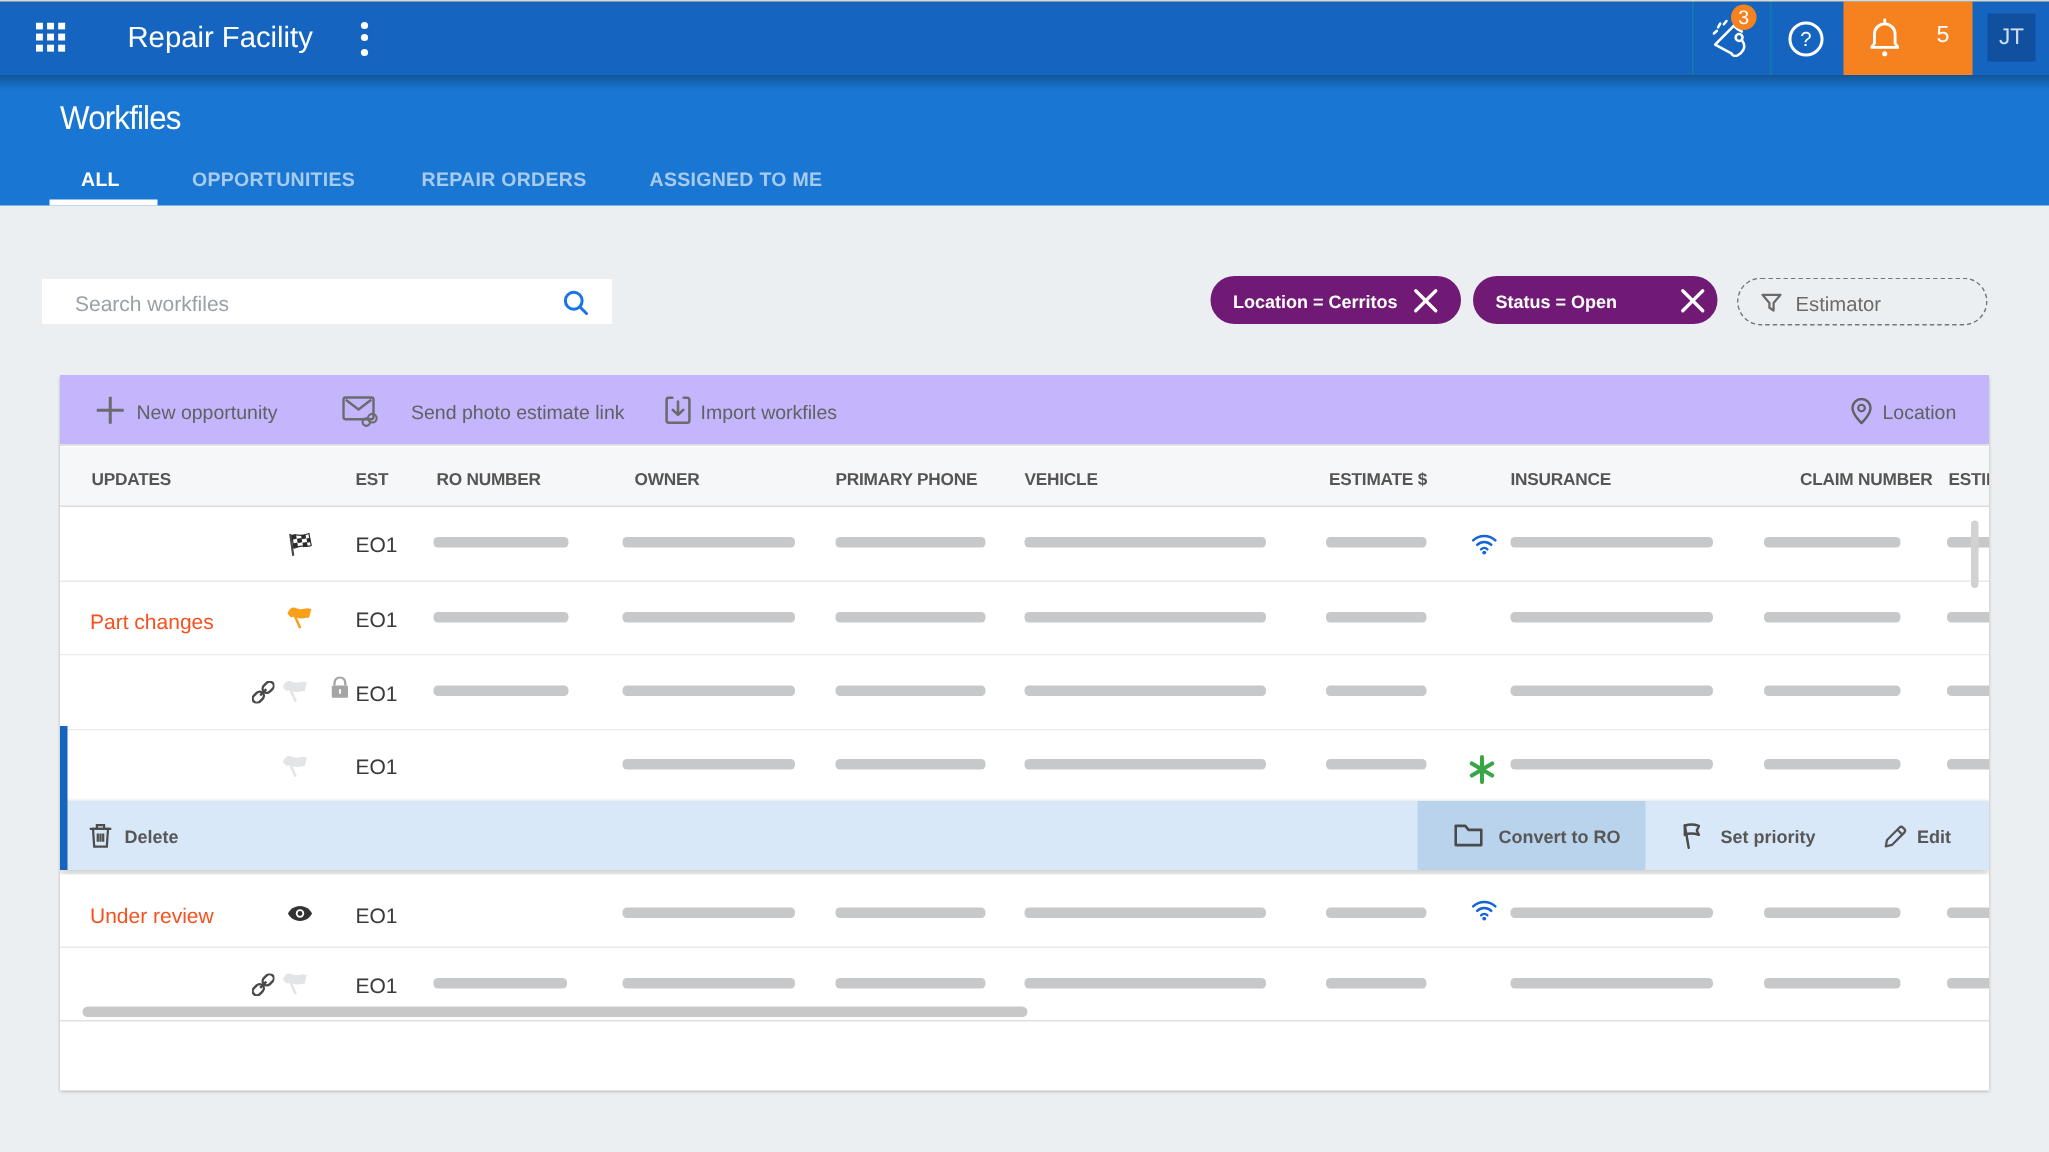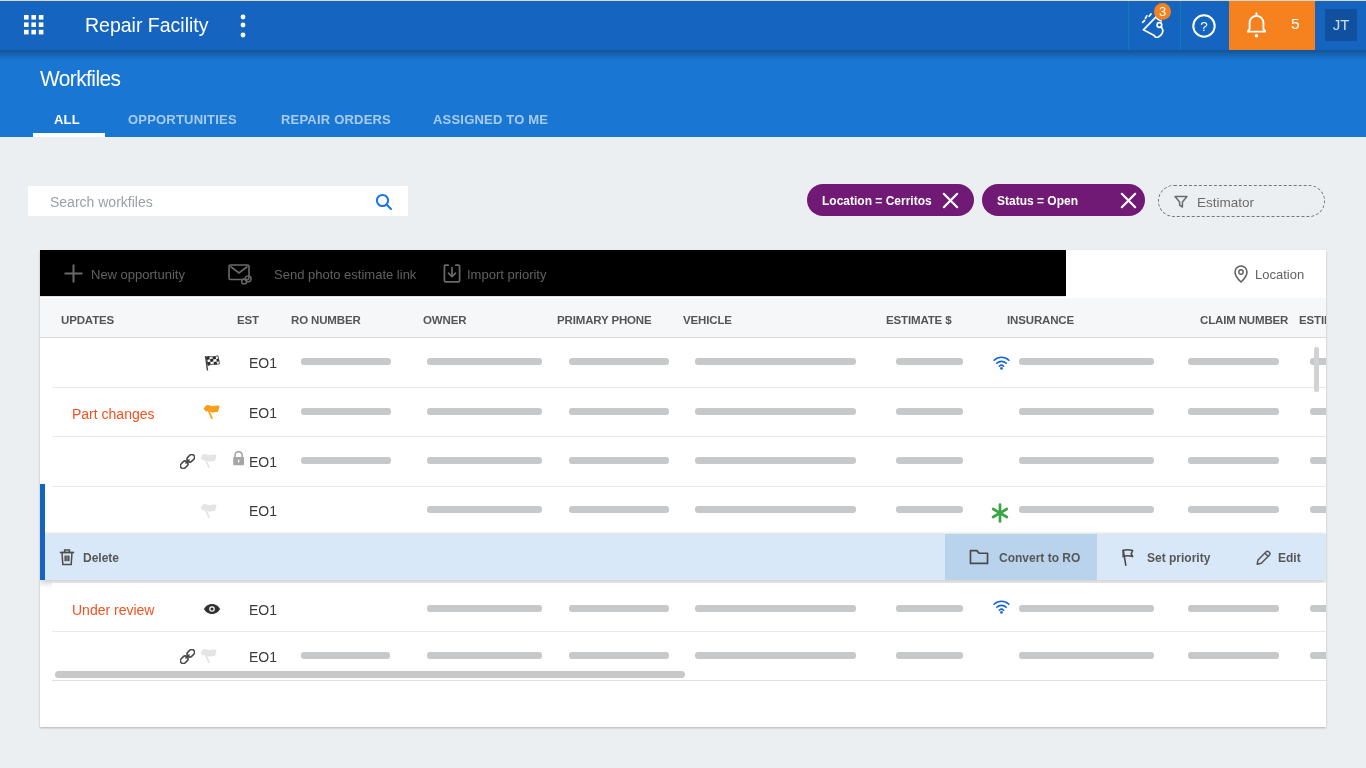--- a/index.html
+++ b/index.html
@@ -30,26 +30,26 @@
 #search span { position:absolute; left:22px; top:8px; font-size:14px; color:#9aa0a6; }
 
 
 .chip { position:absolute; top:184px; height:32px; border-radius:16px; background:#701a75; color:#fff; font-size:12px; font-weight:bold; }
 .chip span { position:absolute; left:15px; top:10px; }
 #chip3 { position:absolute; top:185px; left:1158px; width:167px; height:32px; border-radius:16px; border:1px dashed #777; color:#6b6b6b; font-size:13.5px; }
 #chip3 span { position:absolute; left:38px; top:9px; }
 
 
 #card { position:absolute; left:40px; top:250px; width:1286px; height:477px; background:#fff; box-shadow:0 1px 2px rgba(0,0,0,0.25); overflow:hidden; }
-#toolbar { position:absolute; left:0; top:0; width:1026px; height:47px; background:#000000; border-bottom:1px solid #e0e0e0; }
+#toolbar { position:absolute; left:0; top:0; width:1286px; height:47px; background:#c4b5fd; border-bottom:1px solid #e0e0e0; }
 .tbtxt { position:absolute; top:17px; font-size:13px; color:#616161; }
 #headrow { position:absolute; left:0; top:48px; width:1286px; height:40px; background:#f6f7f8; border-bottom:1px solid #dcdcdc; }
 .hl { position:absolute; top:16px; font-size:11.5px; font-weight:bold; color:#555; letter-spacing:-0.15px; }
 
-.row { position:absolute; left:12px; width:1286px; background:#fff;padding-left:36px; }
+.row { position:absolute; left:0; width:1286px; background:#fff;padding-left:36px; }
 .bar { position:absolute; height:7px; background:#c7c8ca; border-radius:3px; }
 .eo1 { position:absolute; left:197px; font-size:14px; color:#3a3a3a; }
 .upd { position:absolute; left:20px; font-size:14px; color:#f4511e; }
 .icon { position:absolute; }
 
 #actionrow { position:absolute; left:0; top:284px; width:1286px; height:46px; background:#d9e8f8; box-shadow:0 -1px 2px rgba(0,0,0,0.10), 0 3px 6px rgba(0,0,0,0.20); }
 #convblk { position:absolute; left:905px; top:0; width:152px; height:46px; background:#b9d3ec; }
 .acttxt { position:absolute; top:17px; font-size:12px; font-weight:bold; color:#575757; }
 #bluebar { position:absolute; left:0; top:234px; width:5px; height:96px; background:#1565c0; z-index:5; }
 
@@ -180,21 +180,21 @@
       </g>
     </svg>
     <span class="tbtxt" style="left:222px;margin-left:12px;">Send photo estimate link</span>
     <svg class="abs" style="left:403px; top:14px;" width="18" height="19" viewBox="0 0 18 19">
       <g fill="none" stroke="#6b6b6b" stroke-width="1.7" stroke-linecap="round" stroke-linejoin="round">
         <path d="M5.2 1.2 H2.8 A1.4 1.4 0 0 0 1.4 2.6 v13.8 a1.4 1.4 0 0 0 1.4 1.4 h12.4 a1.4 1.4 0 0 0 1.4 -1.4 V2.6 a1.4 1.4 0 0 0 -1.4 -1.4 H12.8"></path>
         <path d="M9 3.6 v8.4"></path>
         <path d="M5.5 9.2 l3.5 3.4 l3.5 -3.4"></path>
       </g>
     </svg>
-    <span class="tbtxt" style="left:427px;">Import priority</span>
+    <span class="tbtxt" style="left:427px;">Import workfiles</span>
     <svg class="abs" style="left:1194px; top:15px;" width="14" height="18" viewBox="0 0 14 18">
       <path d="M7 1 a6 6 0 0 1 6 6 c0 4.5 -6 10 -6 10 s-6 -5.5 -6 -10 a6 6 0 0 1 6 -6 Z" fill="none" stroke="#616161" stroke-width="1.6"></path>
       <circle cx="7" cy="7" r="2.2" fill="none" stroke="#616161" stroke-width="1.4"></circle>
     </svg>
     <span class="tbtxt" style="left:1215px;">Location</span>
   </div>
   <div id="headrow">
     <span class="hl" style="left:21px;">UPDATES</span>
     <span class="hl" style="left:197px;">EST</span>
     <span class="hl" style="left:251px;">RO NUMBER</span>

